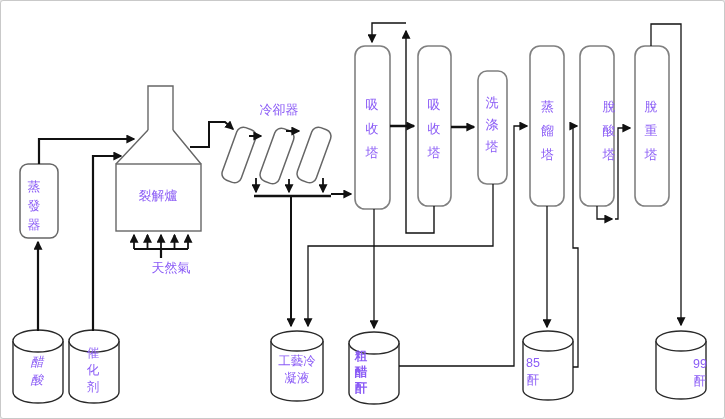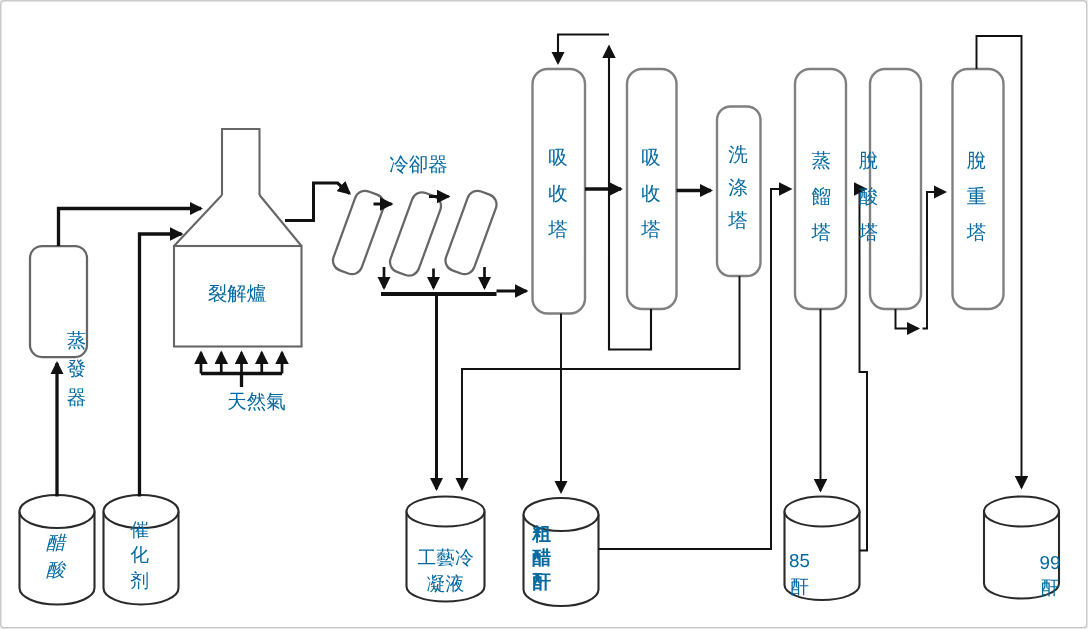--- a/index.html
+++ b/index.html
@@ -3,28 +3,28 @@
 <meta charset="utf-8">
 <style>
   html,body{margin:0;padding:0;background:#e8e8e8;}
   #stage{
     position:relative;width:723px;height:417px;background:#ffffff;
     border:1px solid #c9c9c9;border-radius:3px;overflow:hidden;
     font-family:"Liberation Sans","DejaVu Sans",sans-serif;
   }
   svg{position:absolute;left:0;top:0;}
   .lbl{
-    position:absolute;color:#0369a1;font-size:13px;line-height:17px;
+    position:absolute;color:#8b5cf6;font-size:13px;line-height:17px;
     text-align:center;white-space:normal;
   }
   .vlbl{width:14px;word-break:break-all;}
   .tower-lbl{line-height:24px;}
   .vessel-lbl{line-height:19px;}
   .tank-lbl{line-height:16px;font-size:12.5px;}
-  .wrap{word-break:break-all;margin-top:11px;}
+  .wrap{word-break:break-all;}
 </style>
 </head>
 <body>
 
 <div id="stage">
 
 <svg width="723" height="417" viewBox="0 0 723 417">
   <defs>
     <marker id="ah" markerUnits="userSpaceOnUse" markerWidth="9" markerHeight="9" viewBox="0 0 10 10" refX="8.5" refY="5" orient="auto-start-reverse">
       <path d="M0,0 L10,5 L0,10 z" fill="#111"></path>
@@ -122,30 +122,30 @@
     <path d="M133,248 L187,248" stroke-width="2.2"></path>
     <path d="M160,257 L160,248" stroke-width="2.2"></path>
     <path d="M133,248 L133,234" stroke-width="1.8" marker-end="url(#ah)"></path>
     <path d="M146.5,248 L146.5,234" stroke-width="1.8" marker-end="url(#ah)"></path>
     <path d="M160,248 L160,234" stroke-width="1.8" marker-end="url(#ah)"></path>
     <path d="M173.5,248 L173.5,234" stroke-width="1.8" marker-end="url(#ah)"></path>
     <path d="M187,248 L187,234" stroke-width="1.8" marker-end="url(#ah)"></path>
   </g>
 </svg>
 
-<div class="lbl vlbl vessel-lbl" style="left:43px;top:176px;margin-top:40px;">蒸發器</div>
+<div class="lbl vlbl vessel-lbl" style="left:26px;top:176px;">蒸發器</div>
 <div class="lbl" style="left:128px;top:186px;width:58px;">裂解爐</div>
 <div class="lbl" style="left:144px;top:258px;width:52px;">天然氣</div>
 <div class="lbl" style="left:252px;top:100px;width:52px;">冷卻器</div>
 
 <div class="lbl vlbl tower-lbl" style="left:364px;top:92px;">吸收塔</div>
 <div class="lbl vlbl tower-lbl" style="left:426px;top:92px;">吸收塔</div>
 <div class="lbl vlbl" style="left:484px;top:91px;line-height:22px;">洗涤塔</div>
 <div class="lbl vlbl tower-lbl" style="left:539px;top:94px;text-align:right;">蒸餾塔</div>
-<div class="lbl vlbl tower-lbl" style="left:571px;top:94px;">脫酸塔</div>
+<div class="lbl vlbl tower-lbl" style="left:601px;top:94px;">脫酸塔</div>
 <div class="lbl vlbl tower-lbl" style="left:643px;top:94px;">脫重塔</div>
 
 <div class="lbl vlbl tank-lbl" style="left:29px;top:352px;line-height:18px;font-style:italic;">醋酸</div>
 <div class="lbl vlbl tank-lbl" style="left:85px;top:344px;line-height:17px;">催化剂</div>
 <div class="lbl wrap tank-lbl" style="left:274px;top:352px;width:44px;line-height:17px;">工藝冷凝液</div>
 <div class="lbl vlbl tank-lbl" style="left:353px;top:347px;font-weight:bold;">粗醋酐</div>
 <div class="lbl wrap tank-lbl" style="left:521px;top:354px;width:22px;line-height:17px;">85酐</div>
 <div class="lbl wrap tank-lbl" style="left:688px;top:355px;width:22px;line-height:17px;">99酐</div>
 
 </div>

